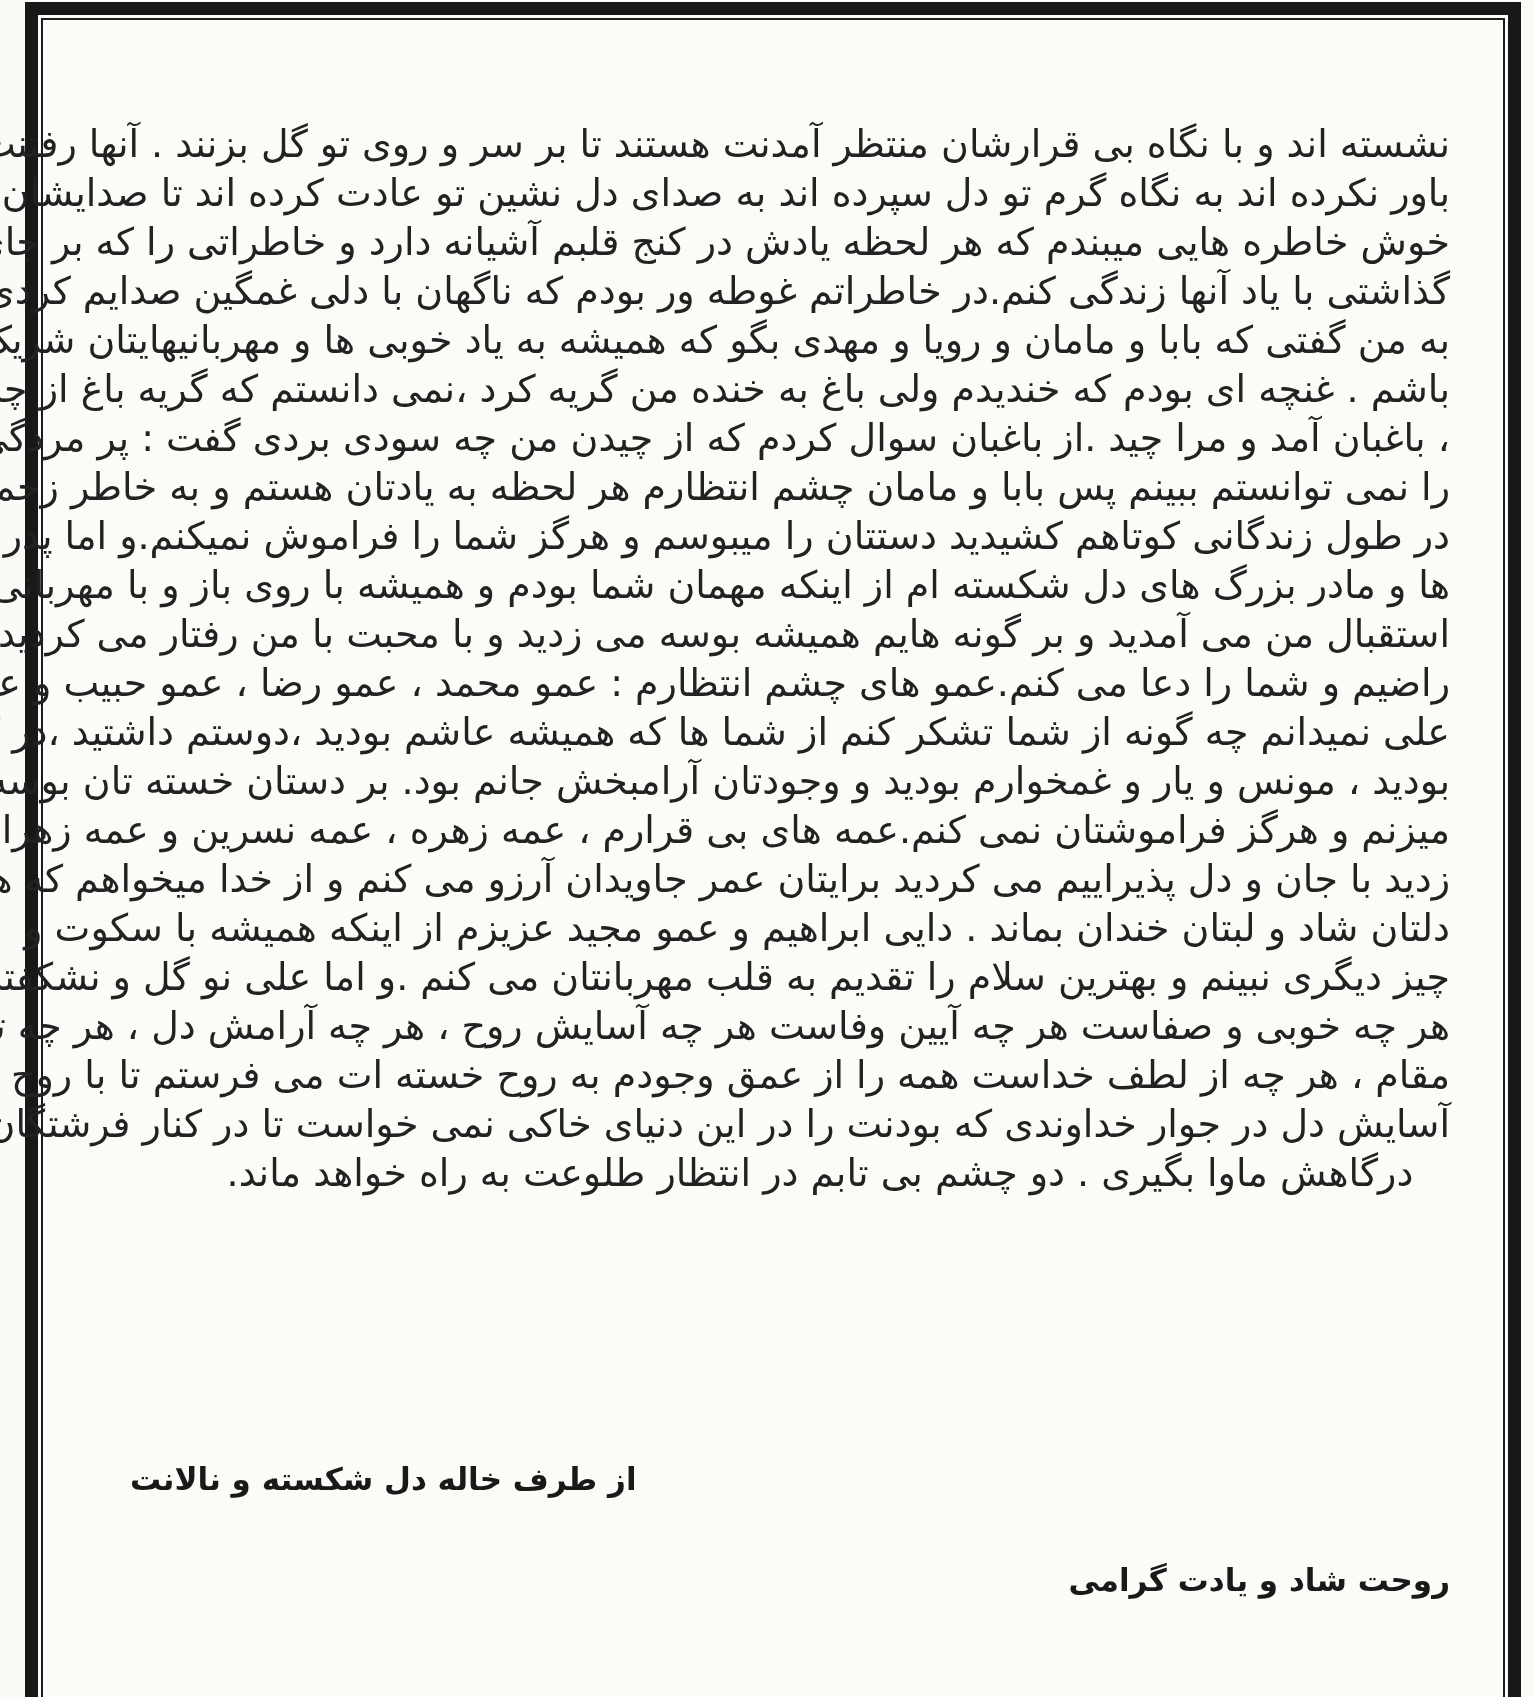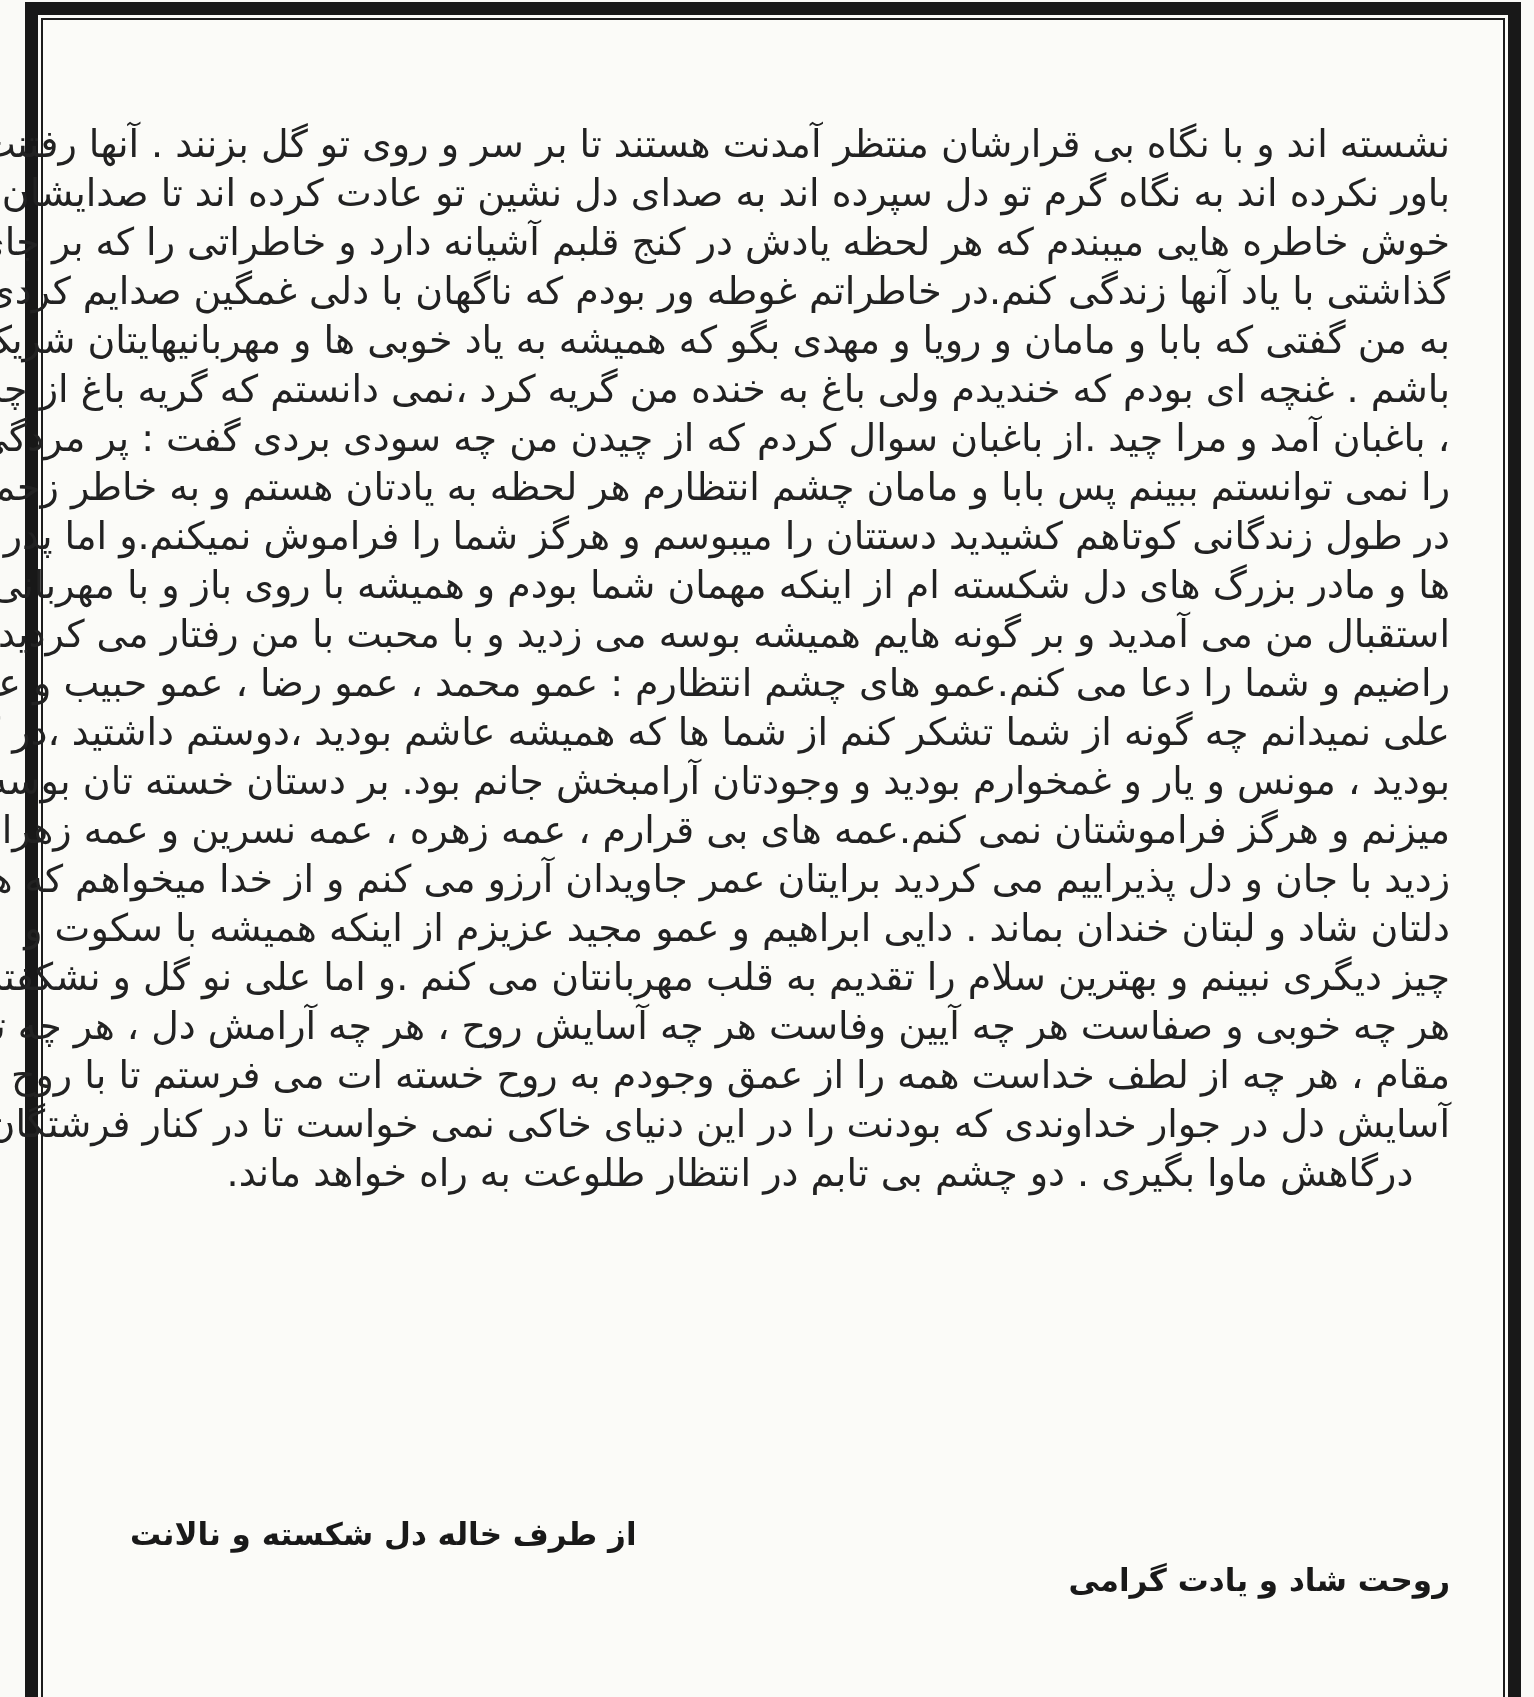--- a/index.html
+++ b/index.html
@@ -55,21 +55,21 @@
   .signature {
     position: absolute;
     left: 130px;
     right: 84px;
     direction: rtl;
     text-align: left;
     font-weight: 700;
     font-size: 31px;
     color: #191919;
   }
-  .signature.sig-1 { top: 1516px; }
+  .signature.sig-1 { top: 1461px; }
   .signature.sig-2 { top: 1562px; text-align: right; }
 </style>
 </head>
 <body>
 
 <div class="frame">
   <div class="frame-inner"></div>
 </div>
 
 <div class="text-block">

